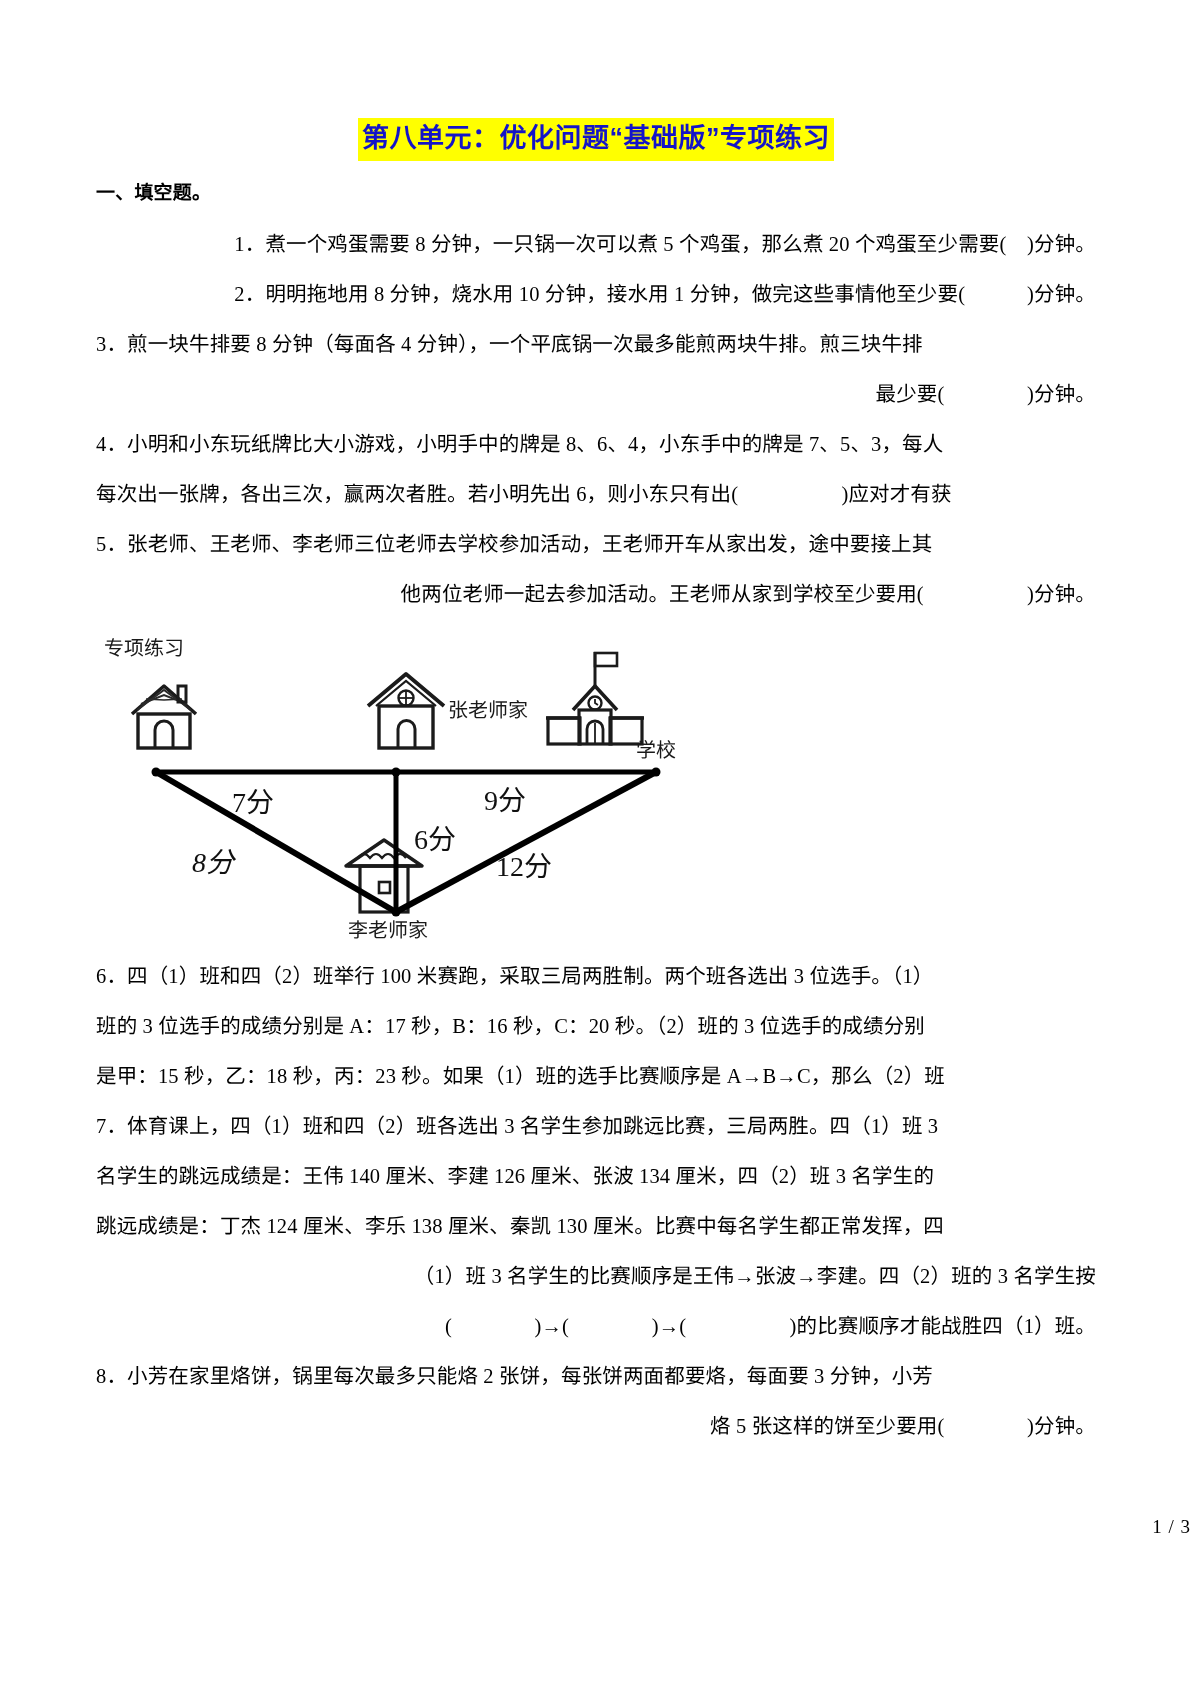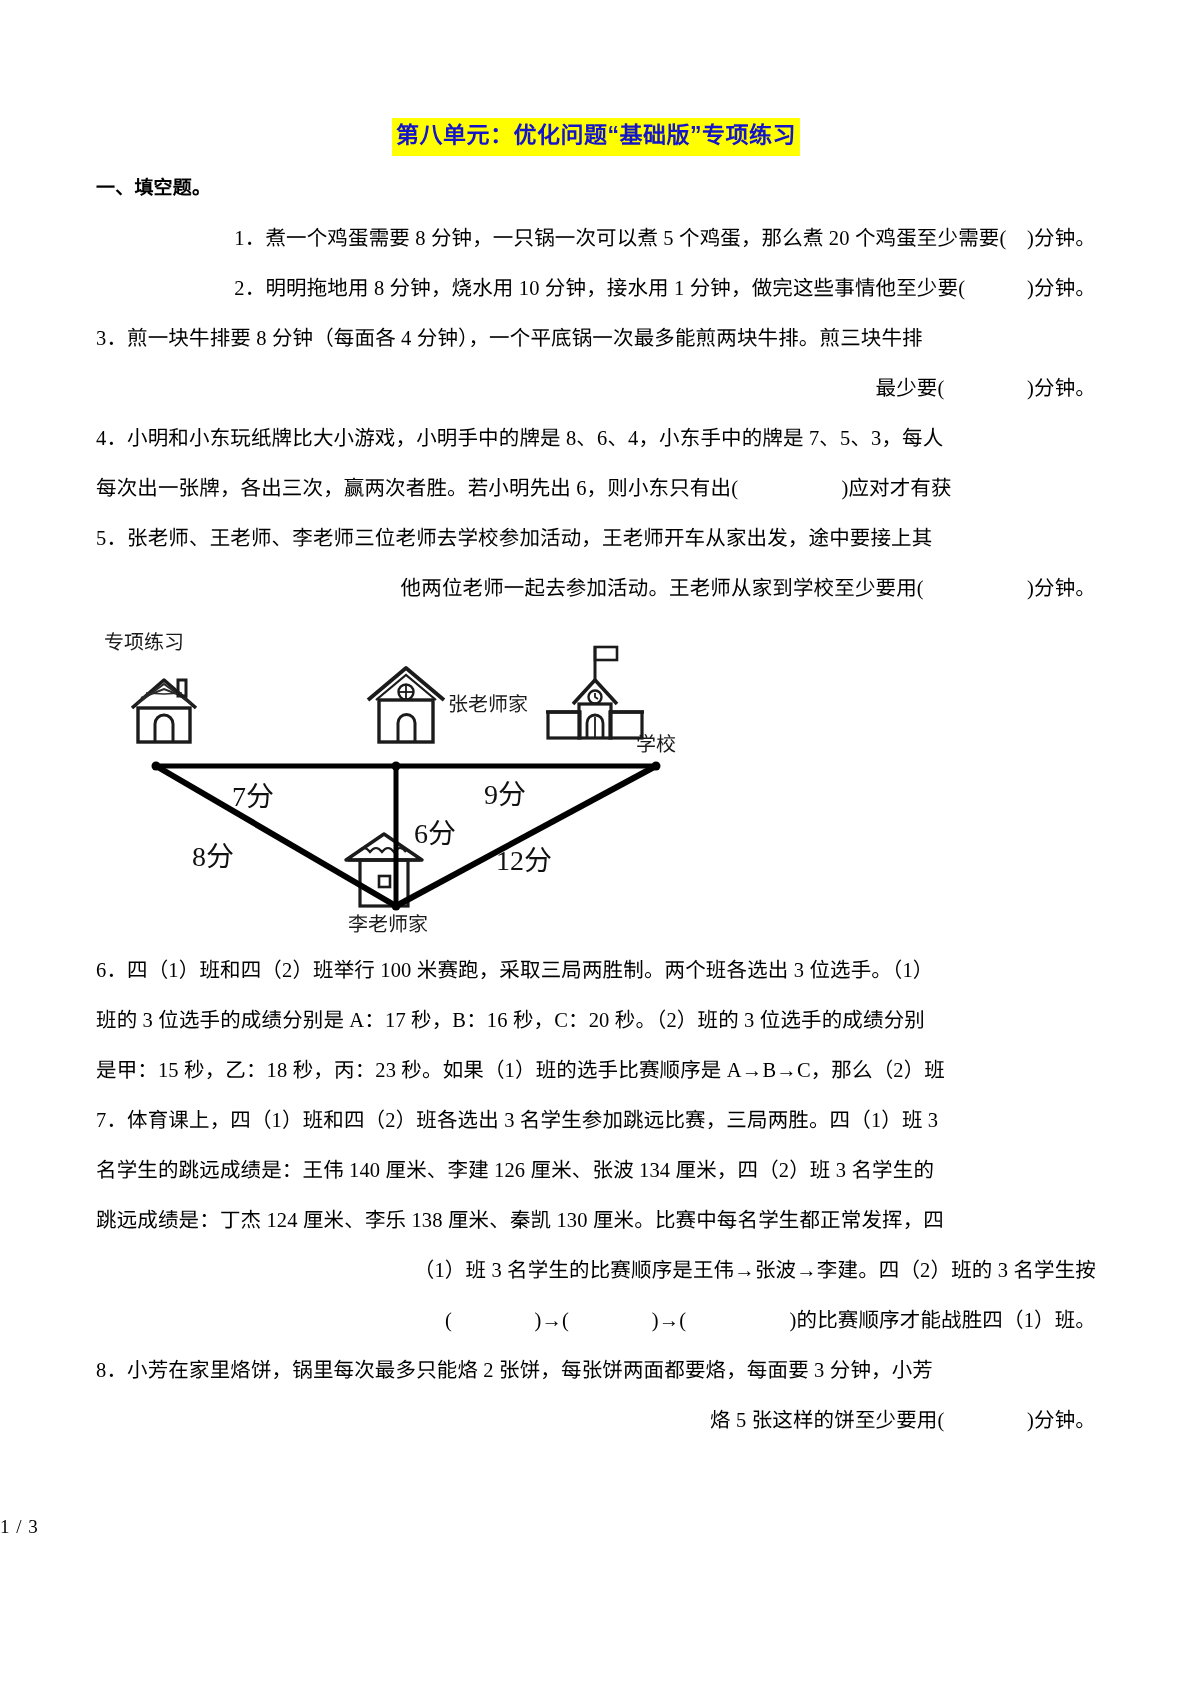--- a/index.html
+++ b/index.html
@@ -32,21 +32,21 @@
 
   
   .title-wrap {
     text-align: center;
     margin: 0 0 18px 0;
   }
   .title {
     display: inline-block;
     font-family: "Liberation Sans", "DejaVu Sans", sans-serif;
     font-weight: bold;
-    font-size: 23px;
+    font-size: 27px;
     line-height: 1.38;
     letter-spacing: 0.5px;
     color: #1414c8;
     background: #ffff00;
     padding: 2px 4px 4px 4px;
     white-space: nowrap;
   }
 
   
   .section-head {
@@ -95,21 +95,21 @@
     color: #111111;
     white-space: nowrap;
   }
 
   
   .footer {
     position: absolute;
     left: 0;
     top: 1516px;
     width: 1191px;
-    text-align: left;
+    text-align: right;
     font-size: 19px;
     font-family: "Liberation Serif", "DejaVu Serif", serif;
     color: #000;
     letter-spacing: 1px;
   }
 </style>
 </head>
 <body>
 
 <div class="page">
@@ -203,21 +203,21 @@
       </svg>
 
       <span class="dlabel" style="left:8px;  top:10px;">专项练习</span>
       <span class="dlabel" style="left:352px;top:72px;">张老师家</span>
       <span class="dlabel" style="left:540px;top:112px;">学校</span>
       <span class="dlabel" style="left:252px;top:292px;">李老师家</span>
 
       <span class="dist" style="left:136px;top:158px;">7分</span>
       <span class="dist" style="left:388px;top:156px;">9分</span>
       <span class="dist" style="left:318px;top:195px;">6分</span>
-      <span class="dist" style="left:96px; top:218px;">8分</span>
+      <span class="dist" style="left:96px; top:218px;font-style:italic;">8分</span>
       <span class="dist" style="left:400px;top:222px;">12分</span>
     </div>
 
     <p class="q">6．四（1）班和四（2）班举行 100 米赛跑，采取三局两胜制。两个班各选出 3 位选手。（1）</p>
     <p class="q">班的 3 位选手的成绩分别是 A：17 秒，B：16 秒，C：20 秒。（2）班的 3 位选手的成绩分别</p>
     <p class="q">是甲：15 秒，乙：18 秒，丙：23 秒。如果（1）班的选手比赛顺序是 A→B→C，那么（2）班</p>
 
     <p class="q">7．体育课上，四（1）班和四（2）班各选出 3 名学生参加跳远比赛，三局两胜。四（1）班 3</p>
     <p class="q">名学生的跳远成绩是：王伟 140 厘米、李建 126 厘米、张波 134 厘米，四（2）班 3 名学生的</p>
     <p class="q">跳远成绩是：丁杰 124 厘米、李乐 138 厘米、秦凯 130 厘米。比赛中每名学生都正常发挥，四</p>

